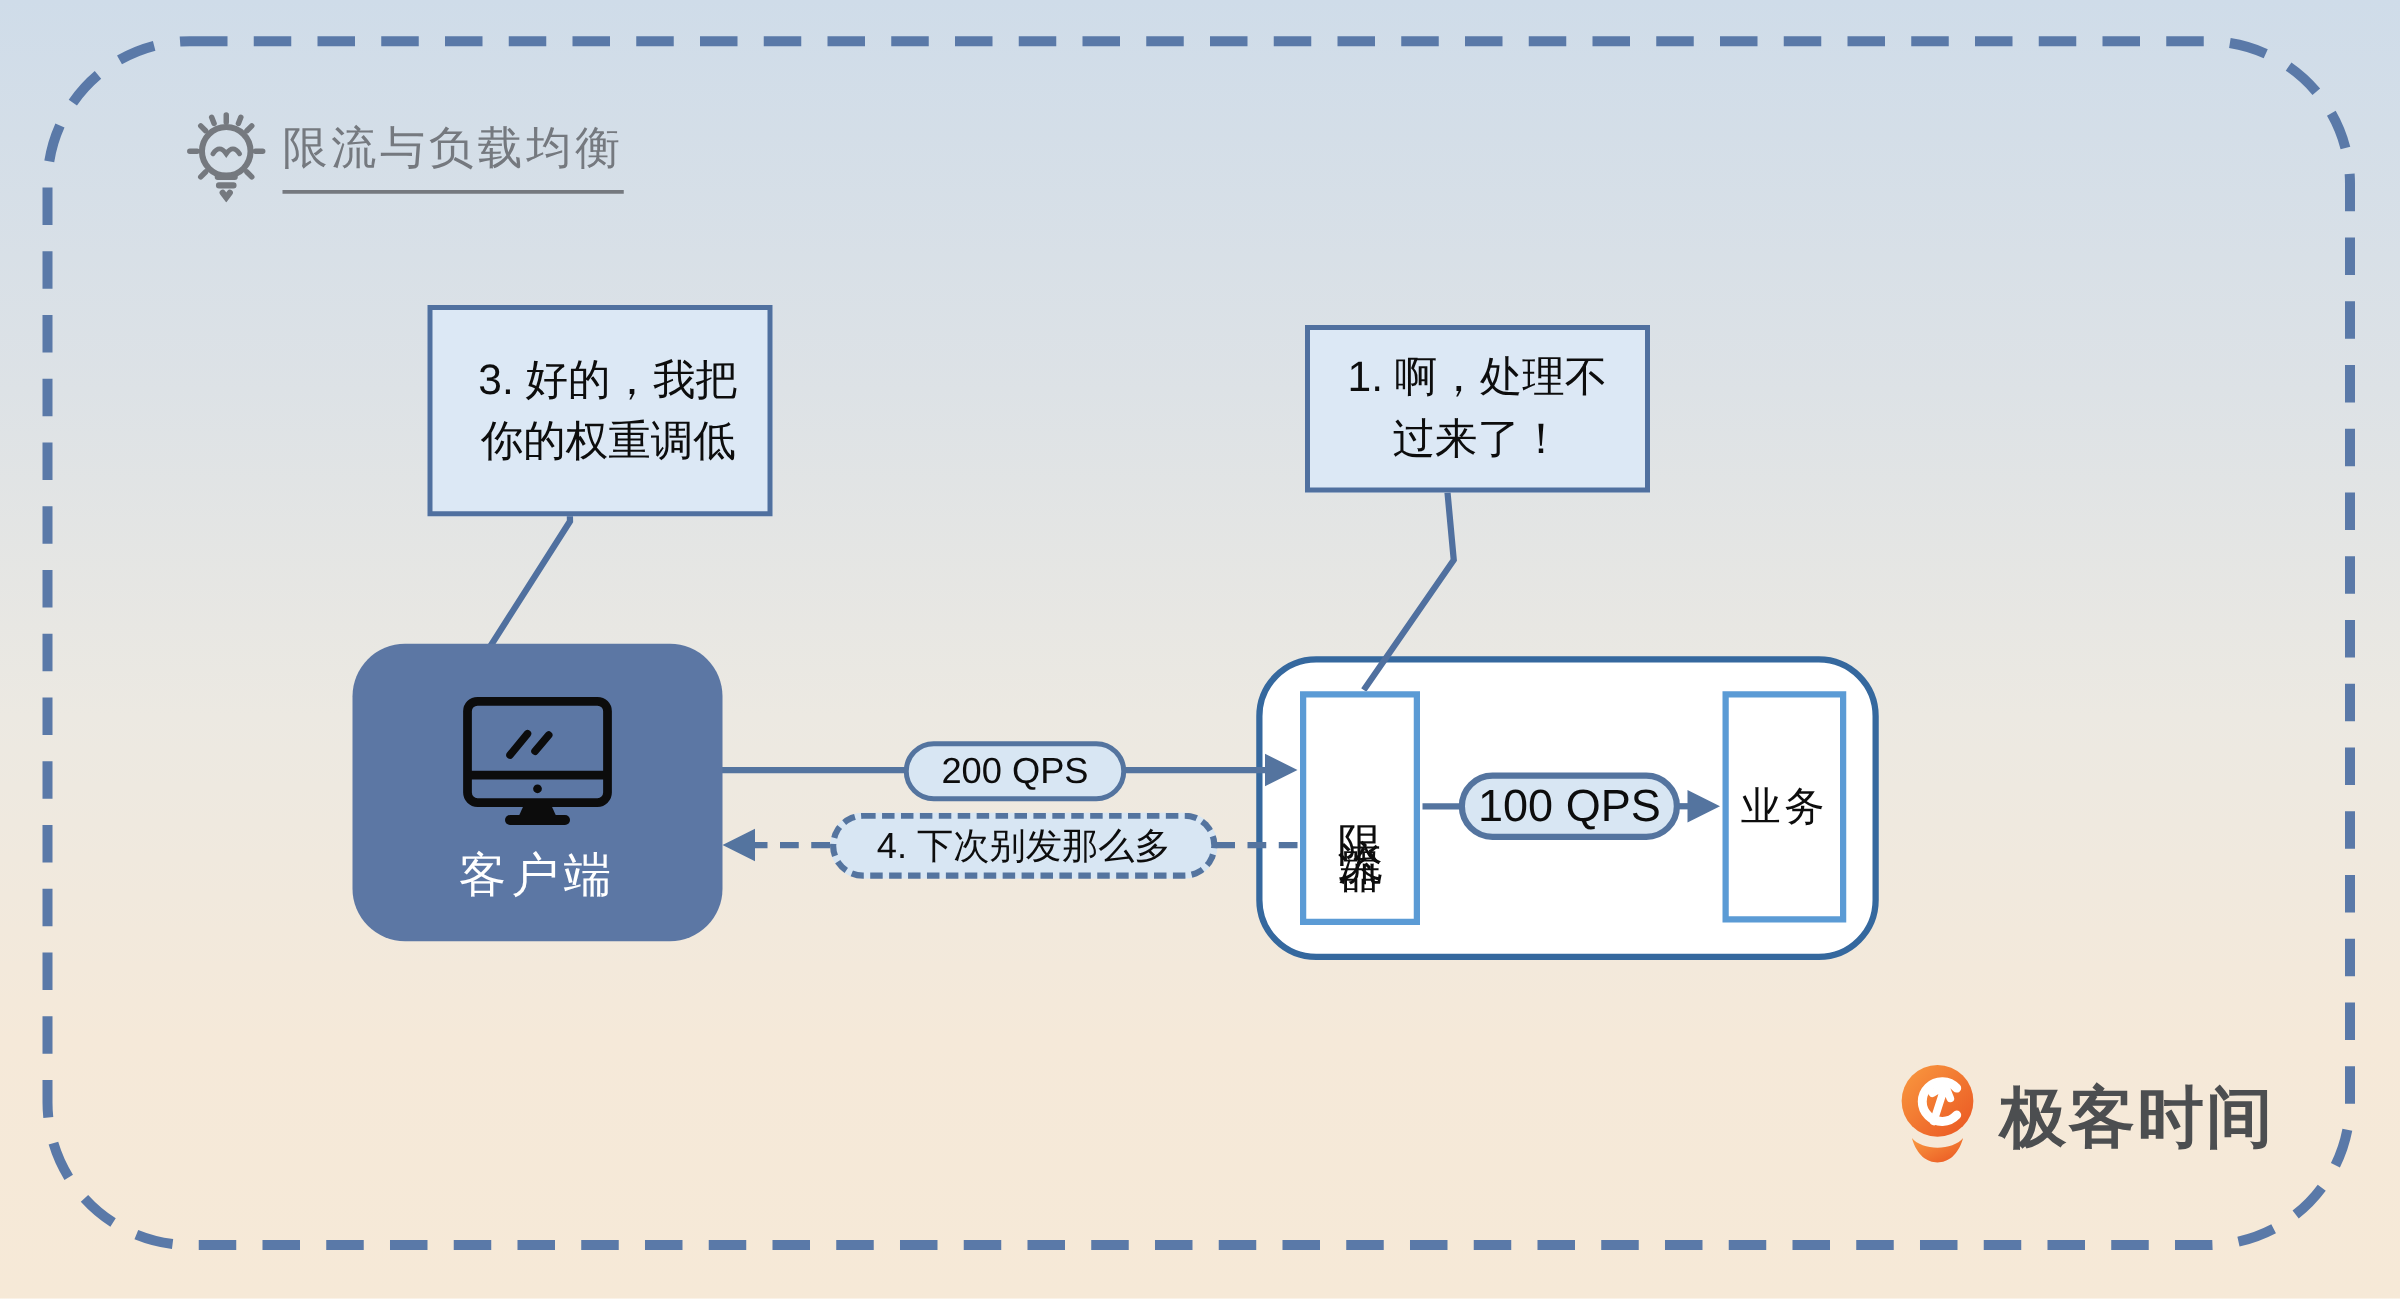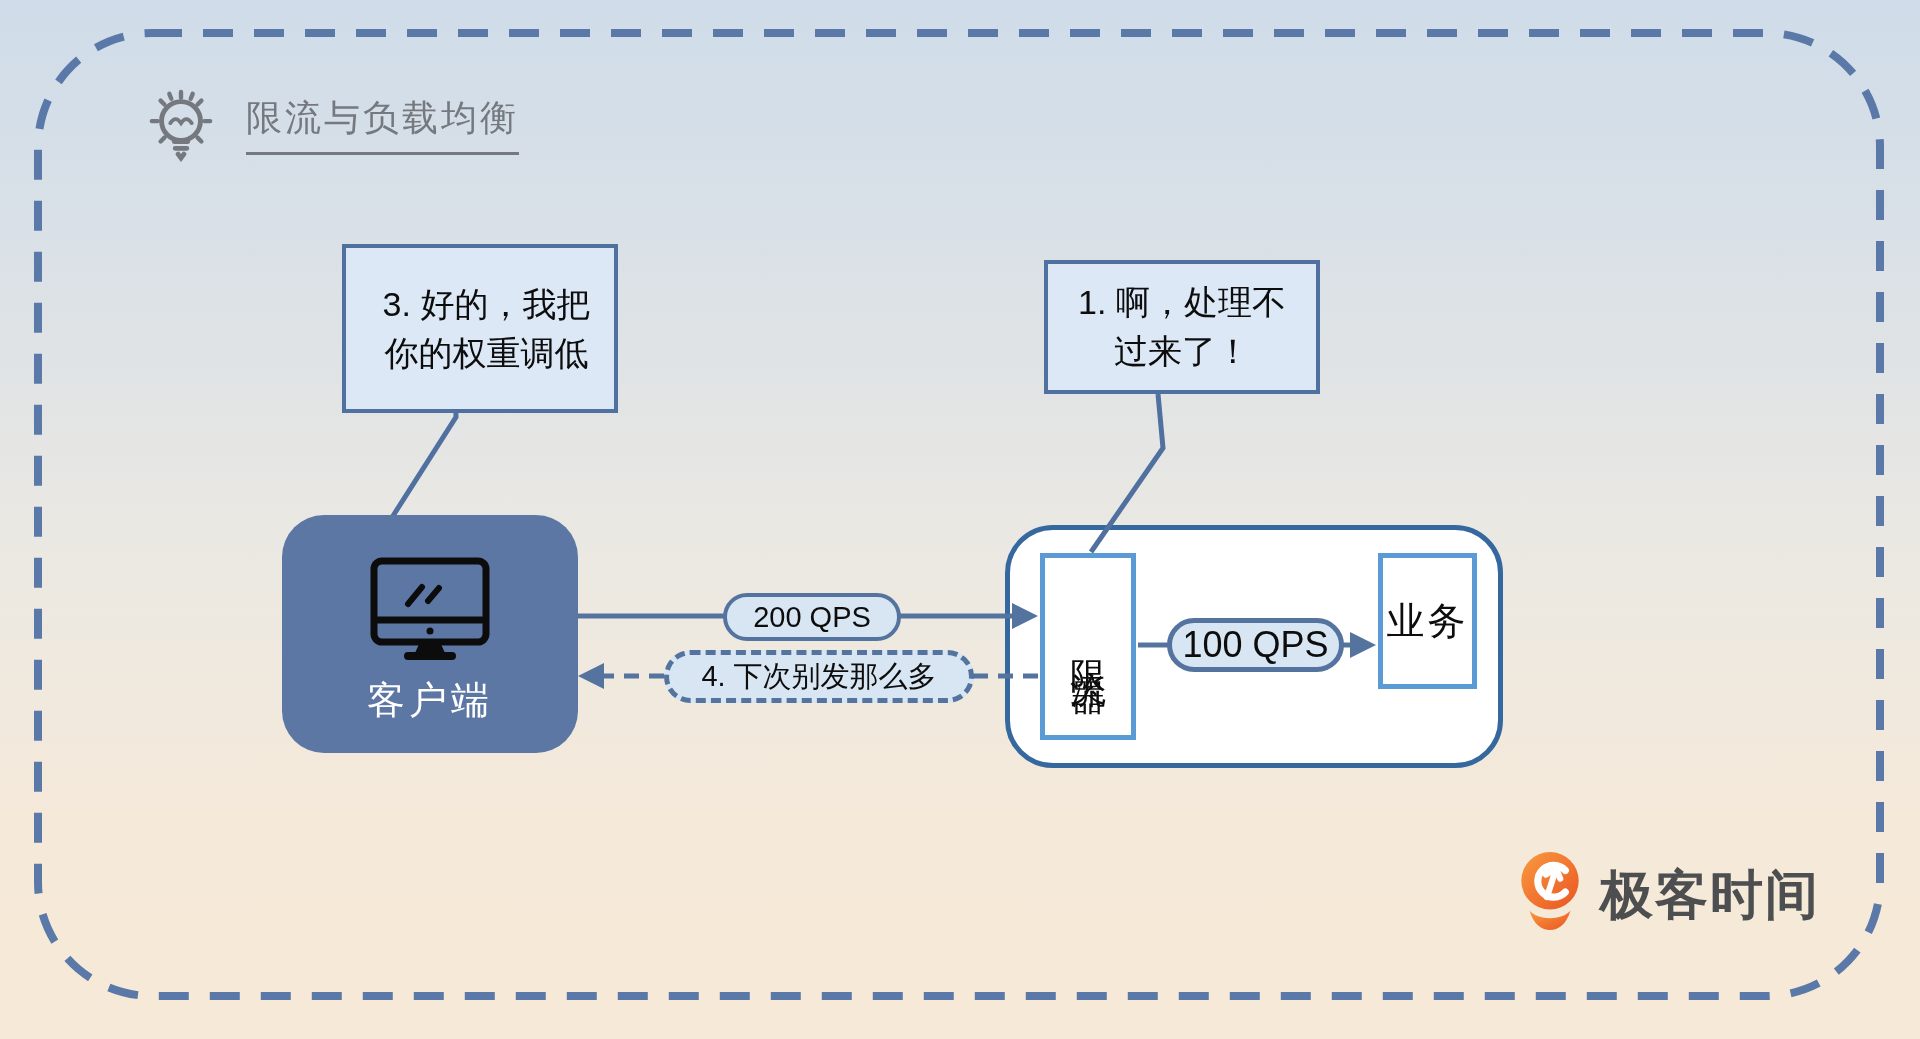--- a/index.html
+++ b/index.html
@@ -9,21 +9,21 @@
     overflow:hidden;
   }
   .canvas{
     position:relative; width:1920px; height:1039px;
     background:linear-gradient(180deg,#cfdce9 0%,#dde2e6 30%,#ece9e2 55%,#f5e9d9 80%,#f6e9d7 100%);
     overflow:hidden;
   }
   svg.overlay{ position:absolute; left:0; top:0; z-index:1; }
 
   
-  .title-wrap{ position:absolute; left:146px; top:86px; display:flex; align-items:center; gap:30px; z-index:2; }
+  .title-wrap{ position:absolute; left:146px; top:86px; display:flex; align-items:center; gap:10px; z-index:2; }
   .page-title{
     font-size:36px; color:#75797f; letter-spacing:3px;
     border-bottom:3px solid #75797f; padding-bottom:9px;
   }
 
   
   .callout{
     position:absolute; z-index:2;
     background:#dce8f5; border:4px solid #50709f;
     display:flex; flex-direction:column; justify-content:center; align-items:center;
@@ -48,33 +48,33 @@
   }
   .node{
     position:absolute; background:#ffffff; border:5px solid #5b9bd5; z-index:2;
     display:flex; align-items:center; justify-content:center; color:#0d0d0d;
   }
   .rate-limiter{ left:1040px; top:553px; width:96px; height:187px; }
   .rate-limiter .vtext{
     writing-mode:vertical-rl; text-orientation:upright;
     font-size:36px; letter-spacing:10px; line-height:1;
   }
-  .service{ left:1378px; top:553px; width:99px; height:136px; font-size:38px; letter-spacing:3px;justify-content:center; }
+  .service{ left:1378px; top:553px; width:99px; height:185px; font-size:32px; letter-spacing:3px;justify-content:center; }
 
   
   .pill{
     position:absolute; z-index:2; background:#d8e6f3;
     display:flex; align-items:center; justify-content:center; color:#0d0d0d;
   }
   .pill-200{ left:723px; top:593px; width:178px; height:48px; border:4px solid #54749f; border-radius:24px; font-size:29px; }
   .pill-feedback{ left:664px; top:650px; width:310px; height:53px; border:5px dashed #54749f; border-radius:27px; font-size:29px; }
   .pill-100{ left:1167px; top:618px; width:177px; height:54px; border:5px solid #54749f; border-radius:27px; font-size:36px; }
 
   
-  .logo{ position:absolute; left:1517px; top:850px; display:flex; align-items:center; gap:17px; z-index:2; }
+  .logo{ position:absolute; left:1517px; top:850px; display:flex; align-items:flex-start; gap:17px; z-index:2; }
   .logo .brand{ font-size:53px; font-weight:600; color:#4c4e50; letter-spacing:2px; margin-top:9px; }
 </style>
 </head>
 <body>
 
 <div class="canvas">
 
   <div class="gateway"></div>
 
   <svg class="overlay" width="1920" height="1039" viewBox="0 0 1920 1039">

